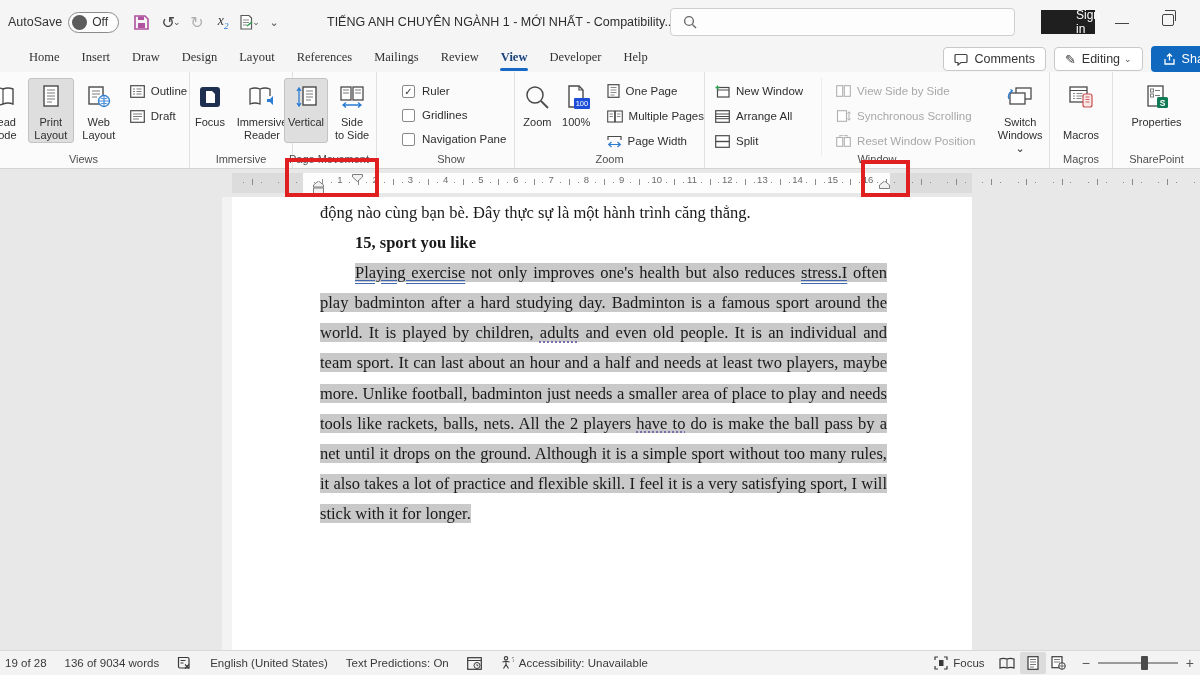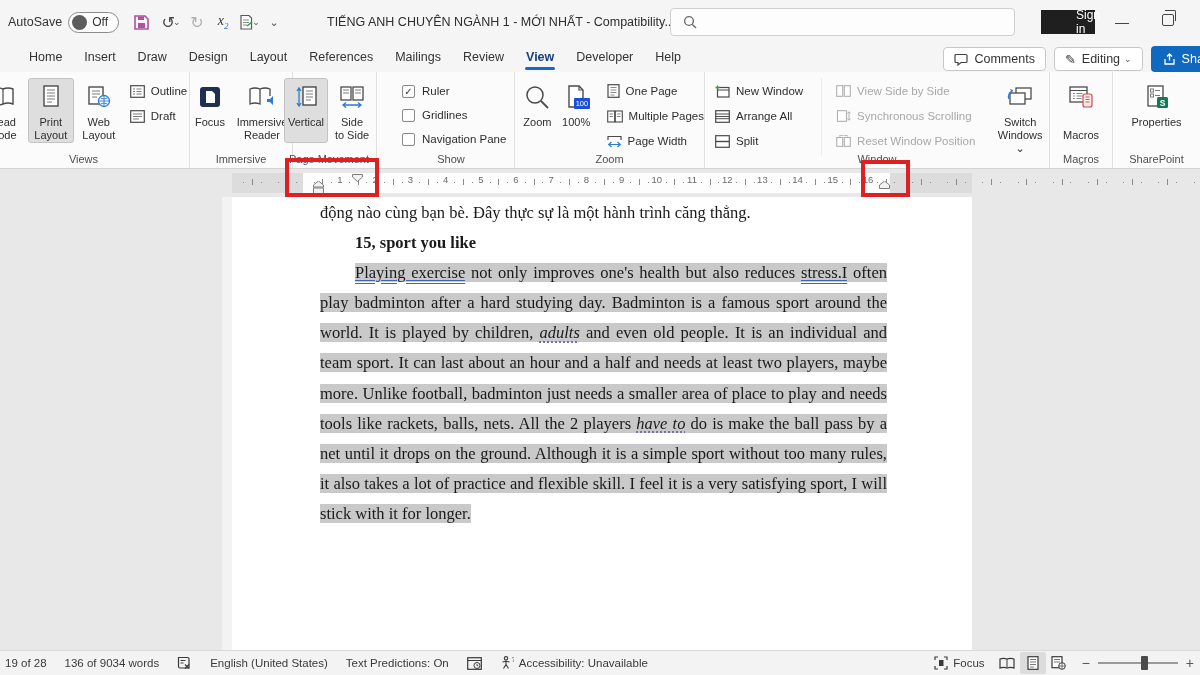--- a/index.html
+++ b/index.html
@@ -24,21 +24,21 @@
   .searchbox { position:absolute; left:670px; top:8px; width:345px; height:28px; background:#fdfdfd; border:1px solid #cfcfcf; border-radius:4px; display:flex; align-items:center; padding-left:12px; gap:10px; }
   .searchbox input { border:none; outline:none; background:transparent; font-size:12.5px; color:#666; width:260px; font-family:inherit; }
   .signin { position:absolute; left:1041px; top:10px; width:54px; height:24px; background:#1f1f1f; color:#fff; font-size:12px; display:flex; align-items:center; justify-content:center;padding-left:40px; }
   .win-min { position:absolute; left:1112px; top:12px; width:20px; height:20px; color:#444; font-size:14px; display:flex; align-items:center; justify-content:center; }
   .win-restore { position:absolute; left:1162px; top:14px; width:12px; height:12px; border:1.4px solid #444; border-radius:2px; }
   .win-restore::before { content:""; position:absolute; left:2px; top:-5px; width:10px; height:10px; border-top:1.4px solid #444; border-right:1.4px solid #444; border-radius:0 2px 0 0; }
 
   
   .tabrow { position:absolute; left:0; top:44px; width:1200px; height:28px; background:#f5f5f5; display:flex; align-items:center; }
   .tabs { display:flex; margin-left:18px; gap:0; }
-  .tab { font-size:12.5px; color:#333; padding:5px 11px 7px; position:relative; white-space:nowrap; }
+  .tab { font-size:12.5px; color:#333; padding:5px 11px 7px; position:relative; white-space:nowrap;font-family:Liberation Serif, serif; }
   .tab.active { color:#174ae4; font-weight:bold; color:#19427c; }
   .tab.active::after { content:""; position:absolute; left:10px; right:10px; bottom:1px; height:3px; border-radius:2px; background:#1868c5; }
   .tab-actions { position:absolute; right:0; top:2px; display:flex; align-items:center; gap:8px; }
   .pill-btn { display:flex; align-items:center; gap:6px; border:1px solid #c8c8c8; background:#fff; border-radius:4px; height:24px; padding:0 10px; font-size:12.5px; color:#333; }
   .share-btn { display:flex; align-items:center; gap:6px; background:#1068bf; color:#fff; border-radius:4px 0 0 4px; height:26px; padding:0 14px 0 12px; font-size:12.5px; margin-right:-22px; }
 
   
   .ribbon { position:absolute; left:0; top:72px; width:1200px; height:97px; background:#fbfbfb; border-bottom:1px solid #d4d4d4; }
   .rgroup { position:absolute; top:0; height:96px; border-right:1px solid #e0e0e0; }
   .rgroup-label { position:absolute; bottom:3px; left:0; right:0; text-align:center; font-size:11px; color:#4e4e4e; white-space:nowrap; }
@@ -67,21 +67,21 @@
   
   .docarea { position:absolute; left:0; top:197px; width:1200px; height:453px; background:#e8e8e8; }
   .vruler { position:absolute; left:222px; top:0; width:10px; height:453px; background:#f3f3f3; }
   .page { position:absolute; left:232px; top:0; width:740px; height:453px; background:#ffffff; }
   .doc-text { position:absolute; left:88px; top:0; width:567px; font-family:"Liberation Serif","DejaVu Serif",serif; font-size:16.5px; color:#1a1a1a; line-height:30.1px; text-align:justify; }
   .intro-line { padding-top:1px; }
   .doc-heading { font-weight:bold; text-indent:35px; margin-top:0; }
   .para { text-indent:35px; }
   .seg { background:#c9c9c9; }
   .seg-grammar { text-decoration:underline; text-decoration-style:double; text-decoration-color:#3f66b0; text-underline-offset:2px; }
-  .seg-refine { text-decoration:underline; text-decoration-style:dotted; text-decoration-color:#7d6bb0; text-decoration-thickness:2px; text-underline-offset:3px;font-style:italic; }
+  .seg-refine { text-decoration:underline; text-decoration-style:dotted; text-decoration-color:#7d6bb0; text-decoration-thickness:2px; text-underline-offset:3px; }
 
   
   .statusbar { position:absolute; left:0; top:650px; width:1200px; height:25px; background:#f3f3f3; border-top:1px solid #d9d9d9; display:flex; align-items:center; font-size:11.5px; color:#3a3a3a; }
   .sb-item { padding:0 9px; white-space:nowrap; display:flex; align-items:center; gap:5px; }
   .sb-right { position:absolute; right:6px; display:flex; align-items:center; }
   .sb-viewbtn { width:26px; height:22px; display:flex; align-items:center; justify-content:center; border-radius:2px; }
   .sb-viewbtn.selected { background:#dcdcdc; }
   .zoomctl { display:flex; align-items:center; gap:8px; margin-left:10px; }
   .zoom-track { position:relative; width:80px; height:2px; background:#9a9a9a; }
   .zoom-thumb { position:absolute; left:43px; top:-6px; width:7px; height:14px; background:#4a4a4a; border-radius:1px; }

